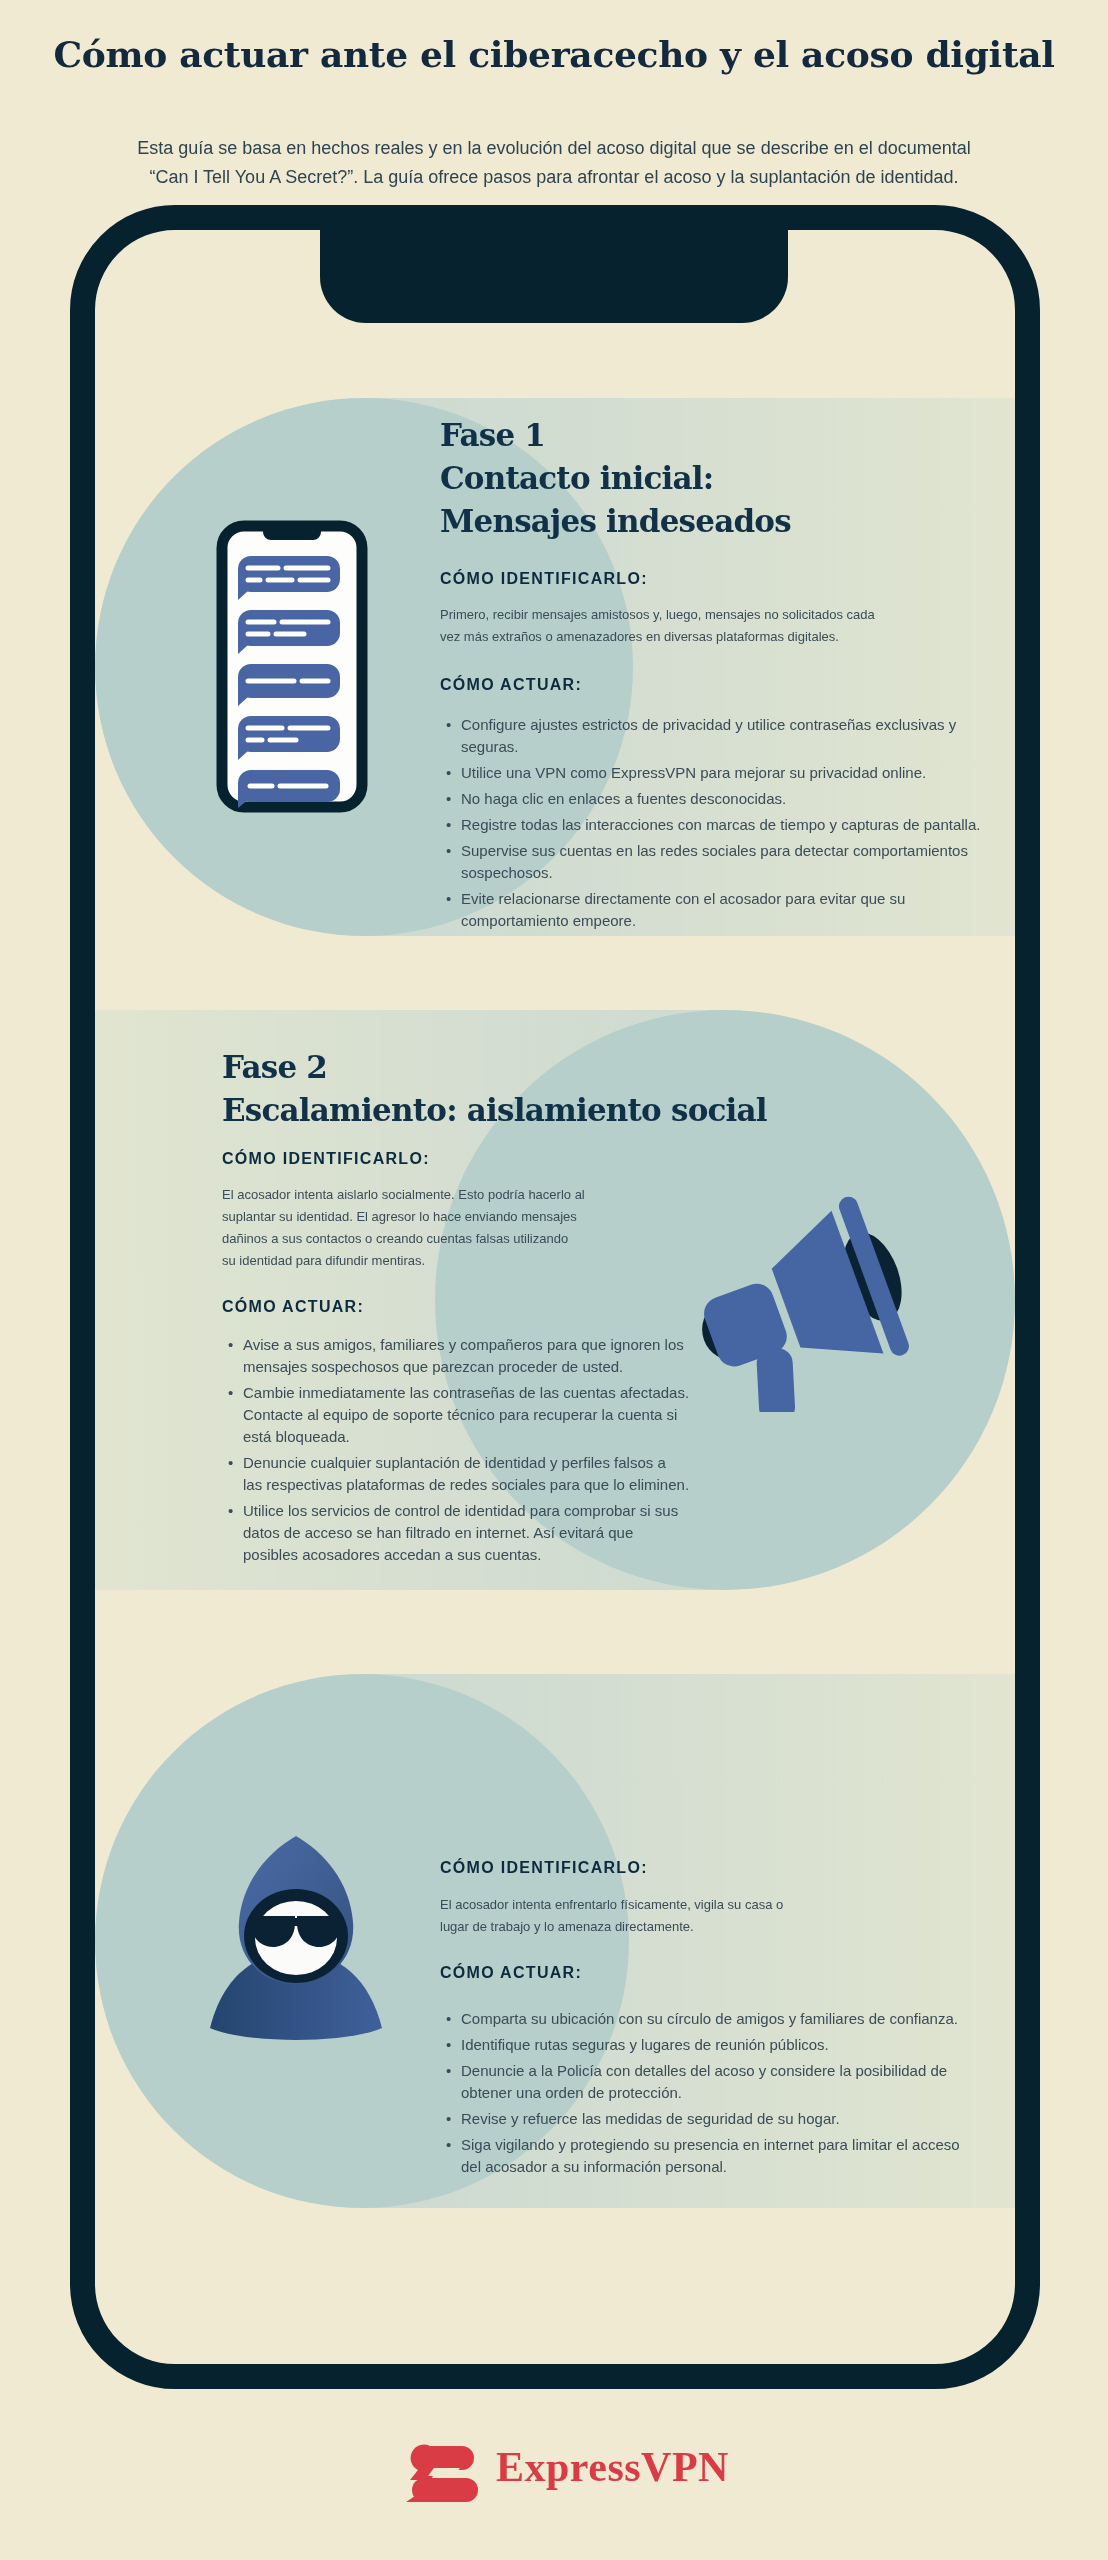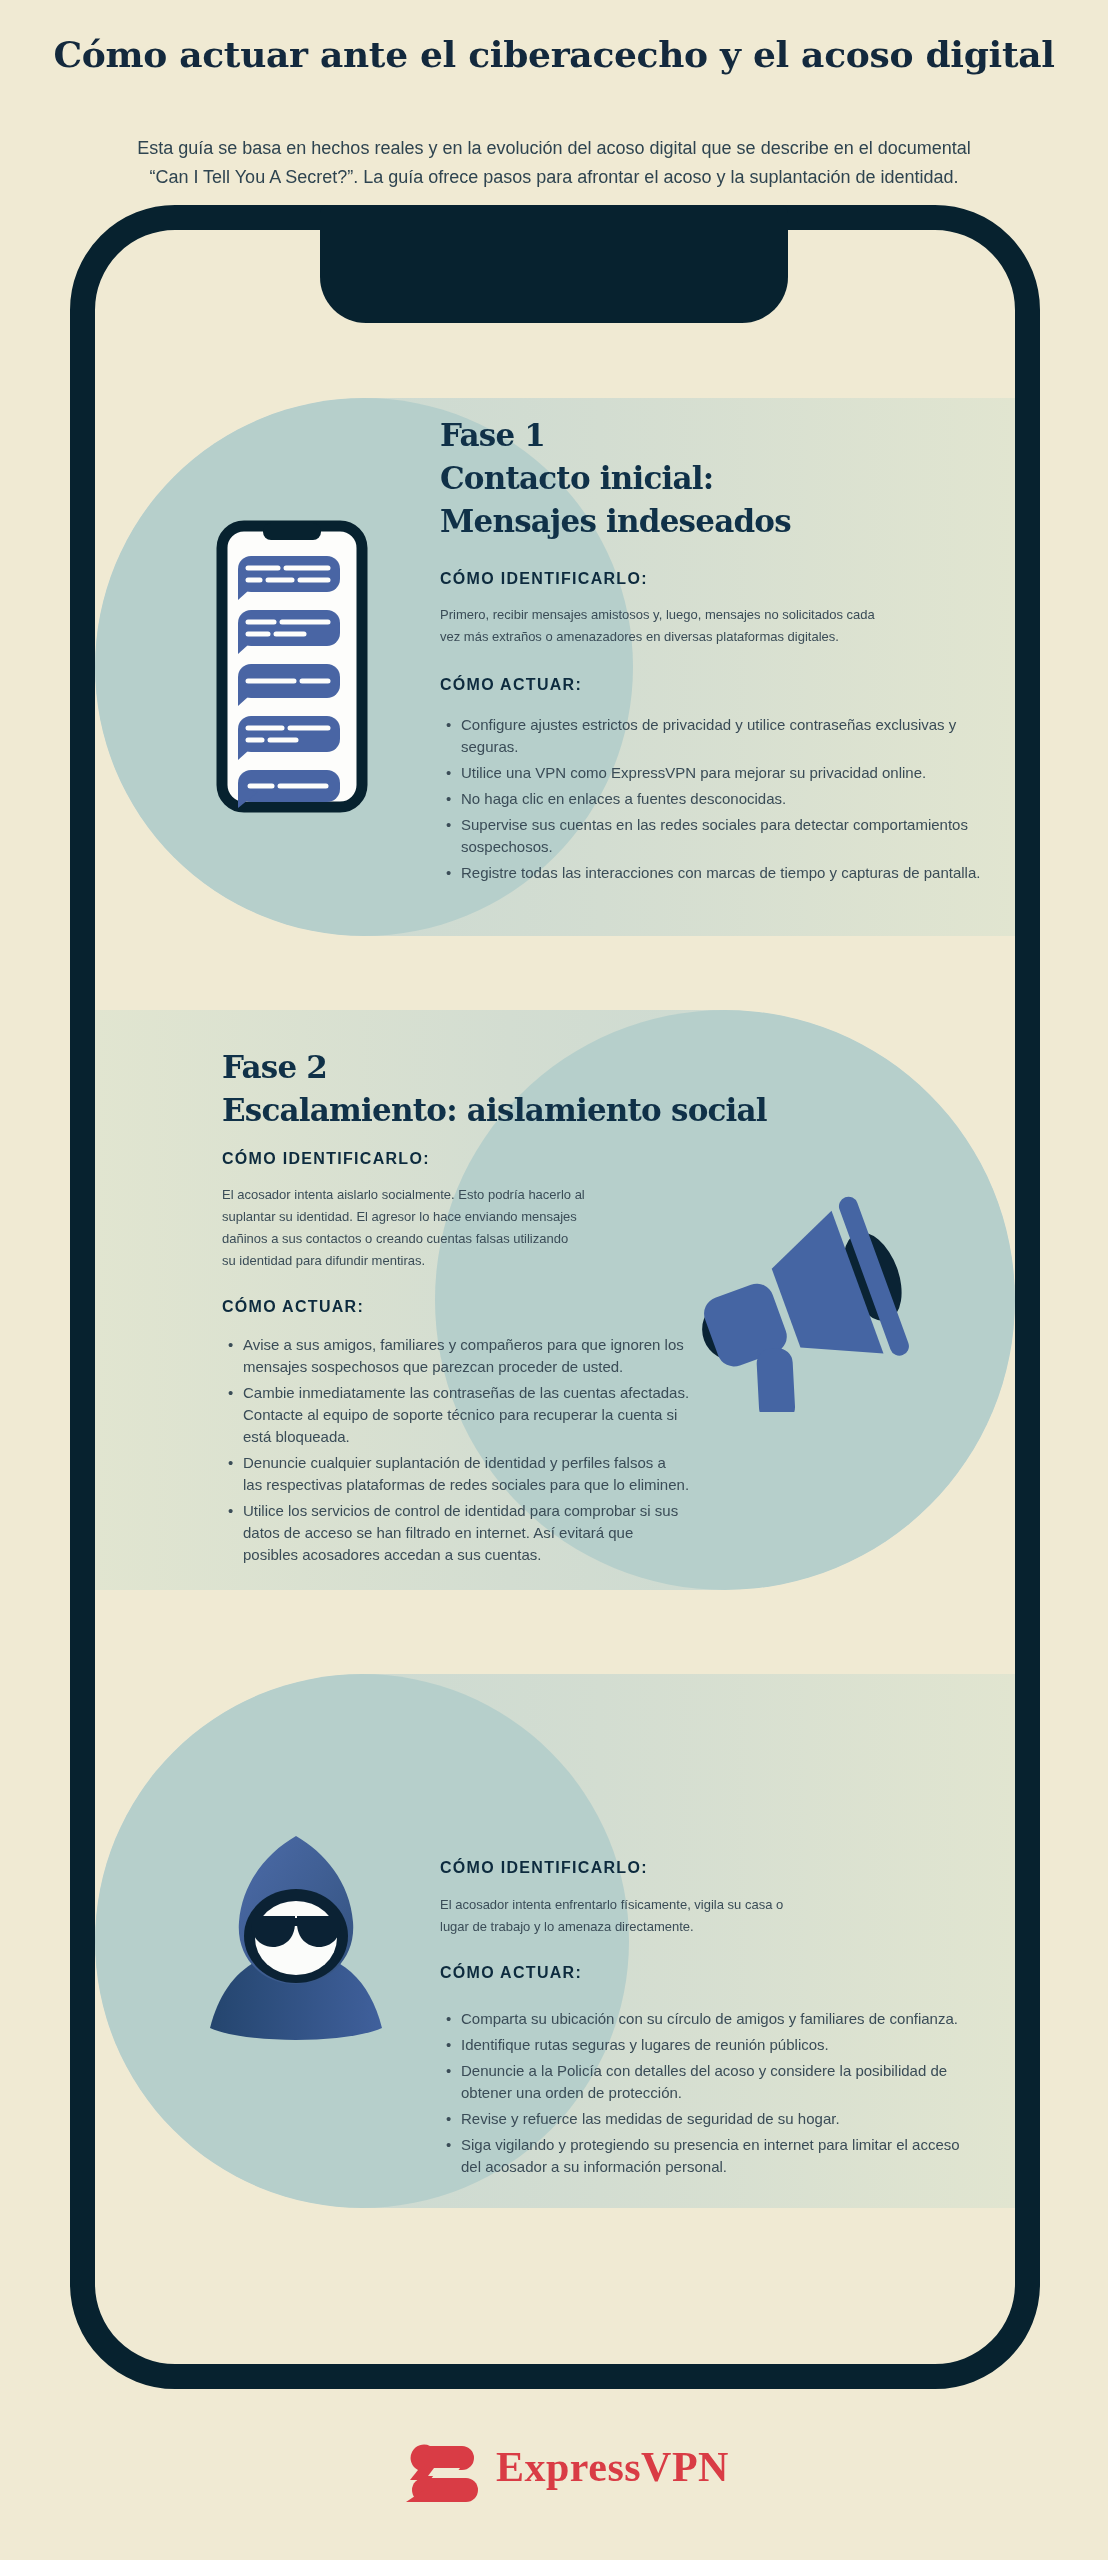--- a/index.html
+++ b/index.html
@@ -68,23 +68,25 @@
 Mensajes indeseados</div>
   <div class="label" style="left:440px;top:570px;">CÓMO IDENTIFICARLO:</div>
   <div class="body-text pre" style="left:440px;top:604px;width:580px;">Primero, recibir mensajes amistosos y, luego, mensajes no solicitados cada
 vez más extraños o amenazadores en diversas plataformas digitales.</div>
   <div class="label" style="left:440px;top:676px;">CÓMO ACTUAR:</div>
   <ul class="actions" style="left:440px;top:714px;width:580px;">
     <li>Configure ajustes estrictos de privacidad y utilice contraseñas exclusivas y
 seguras.</li>
     <li>Utilice una VPN como ExpressVPN para mejorar su privacidad online.</li>
     <li>No haga clic en enlaces a fuentes desconocidas.</li>
+    <li>Registre todas las interacciones con marcas de tiempo y capturas de pantalla.</li>
     <li>Supervise sus cuentas en las redes sociales para detectar comportamientos
 sospechosos.</li>
-    <li>Registre todas las interacciones con marcas de tiempo y capturas de pantalla.</li>
+    <li>Evite relacionarse directamente con el acosador para evitar que su
+comportamiento empeore.</li>
   </ul>
 
   <div class="icon-wrap" style="left:216px;top:520px;">
     <svg width="152" height="293" viewBox="0 0 152 293">
       <rect x="6" y="6" width="140" height="281" rx="22" fill="#fdfdfb" stroke="#07222f" stroke-width="11"></rect>
       <rect x="47" y="3" width="58" height="17" rx="8" fill="#07222f"></rect>
 
       <g fill="#4965a4">
         <rect x="22" y="36" width="102" height="36" rx="13"></rect>
         <path d="M22,58 L22,80 L42,62 Z"></path>

